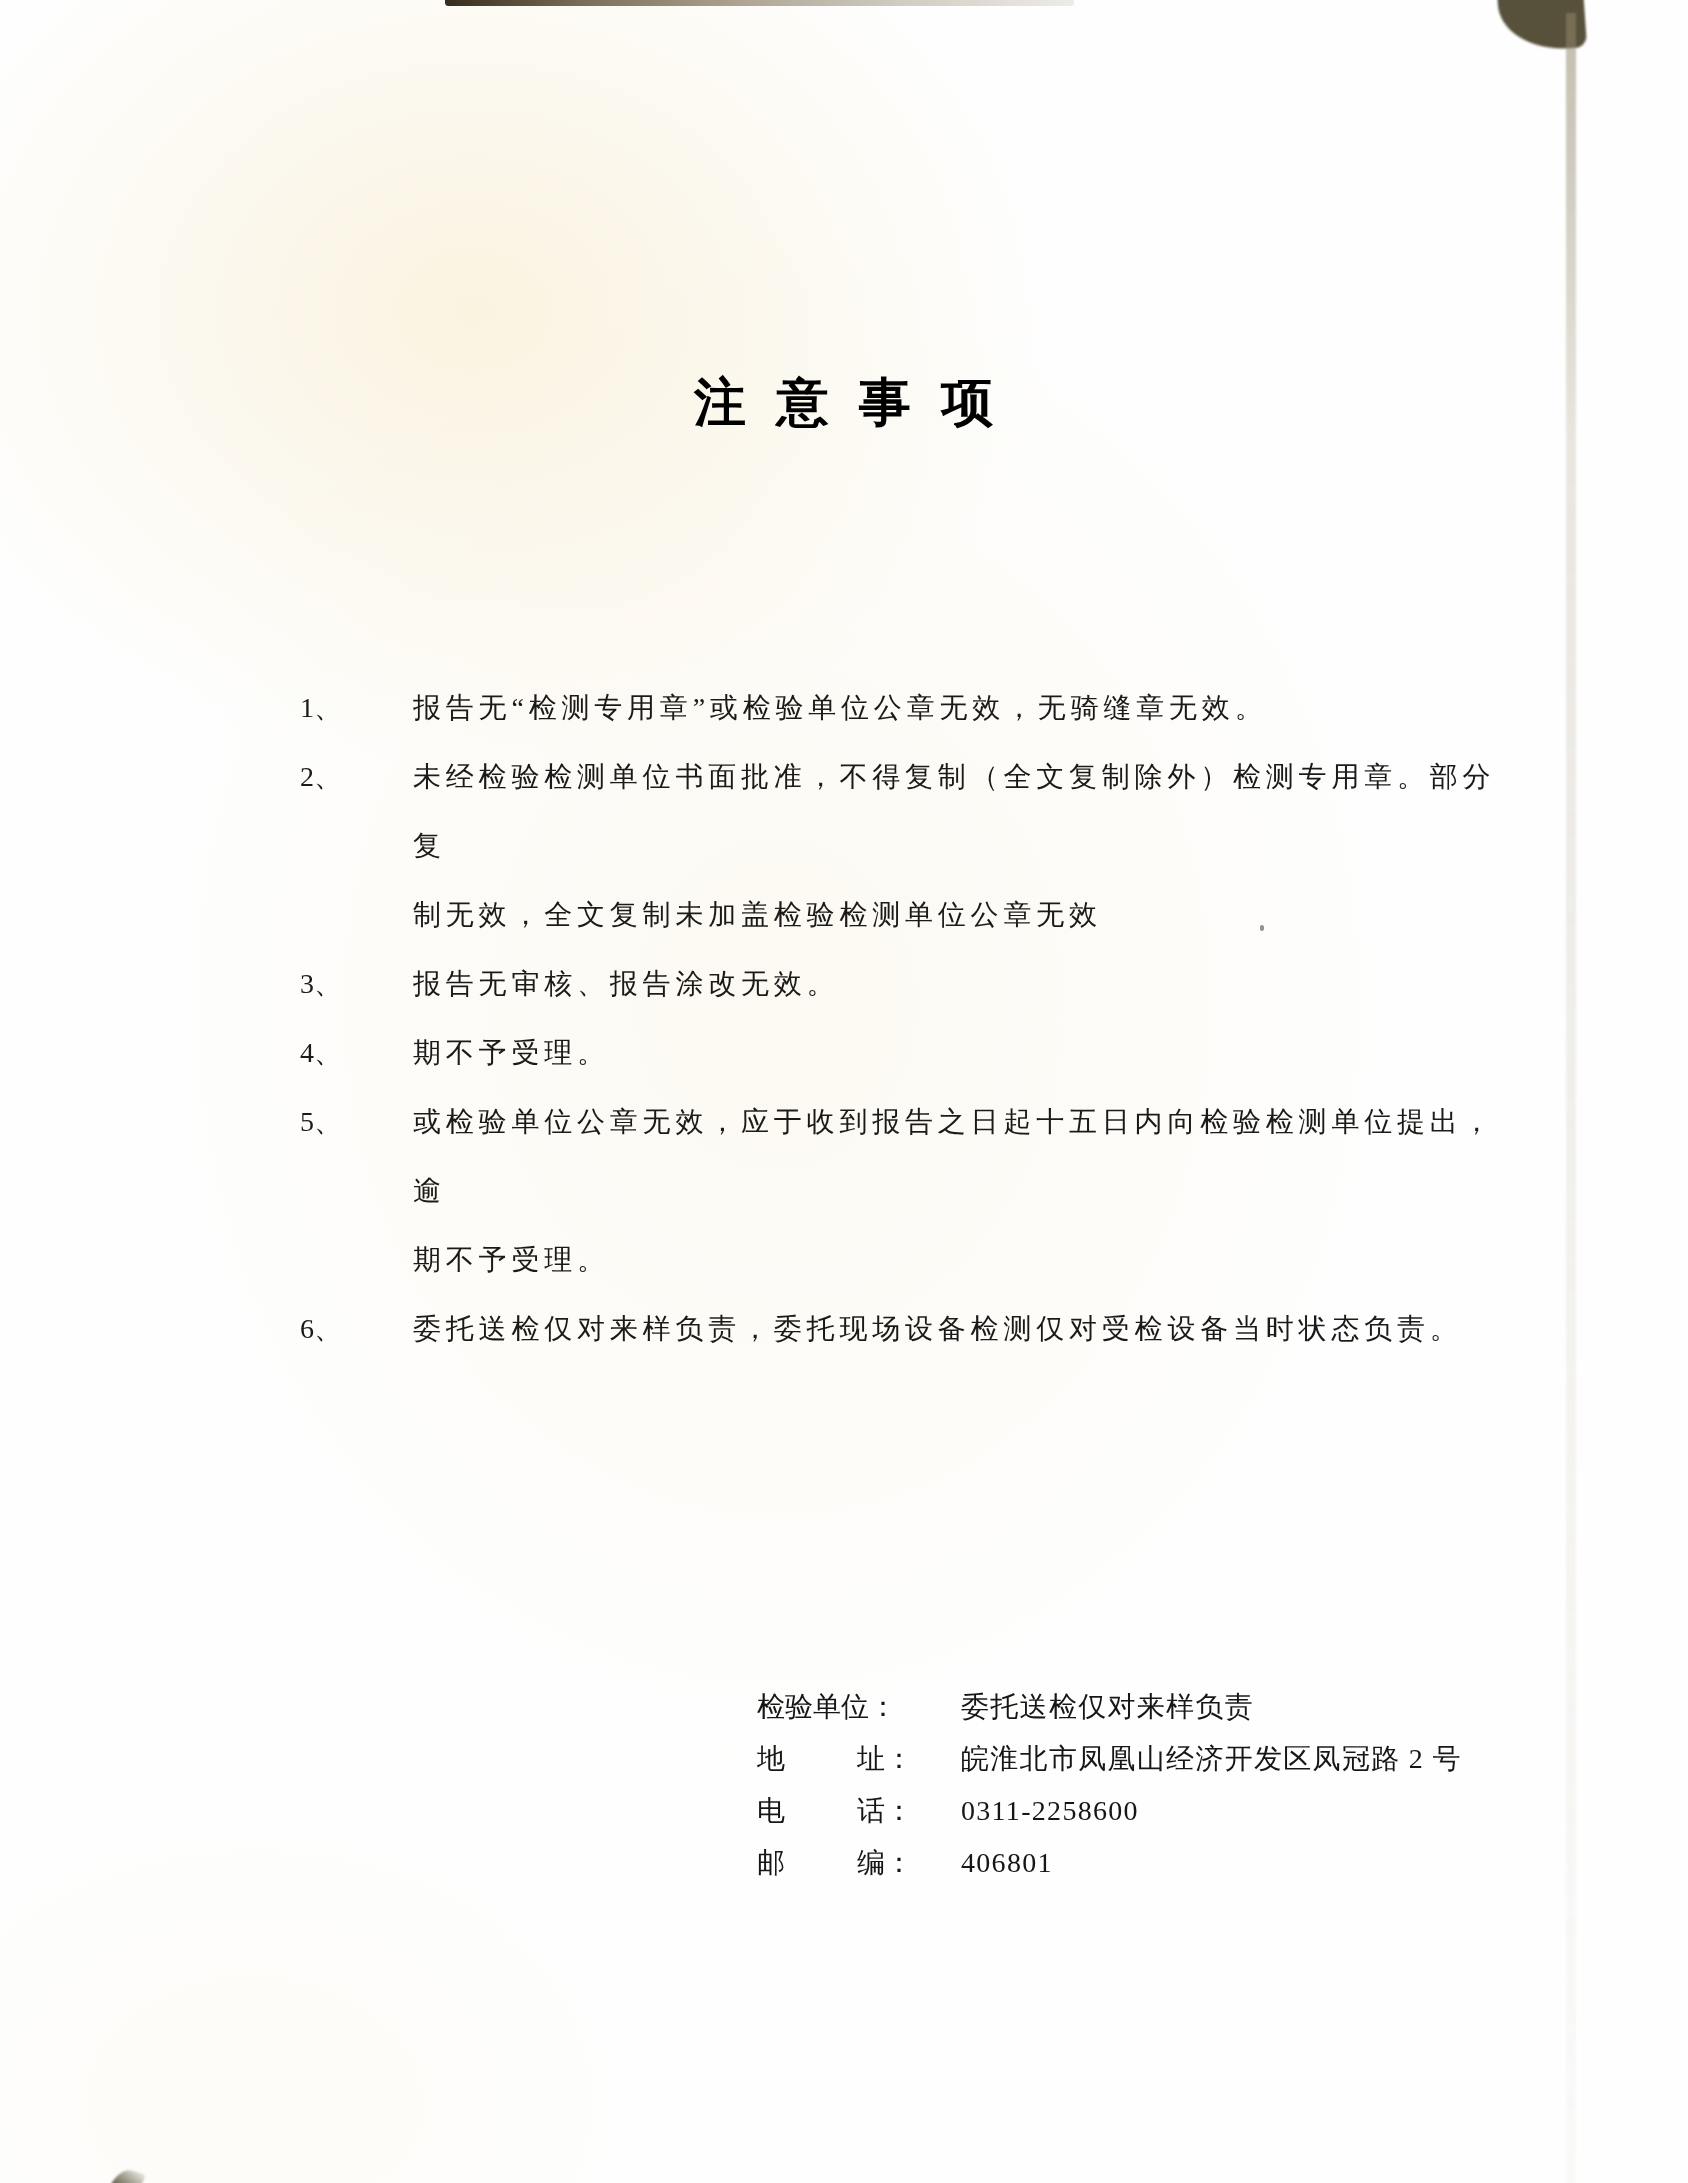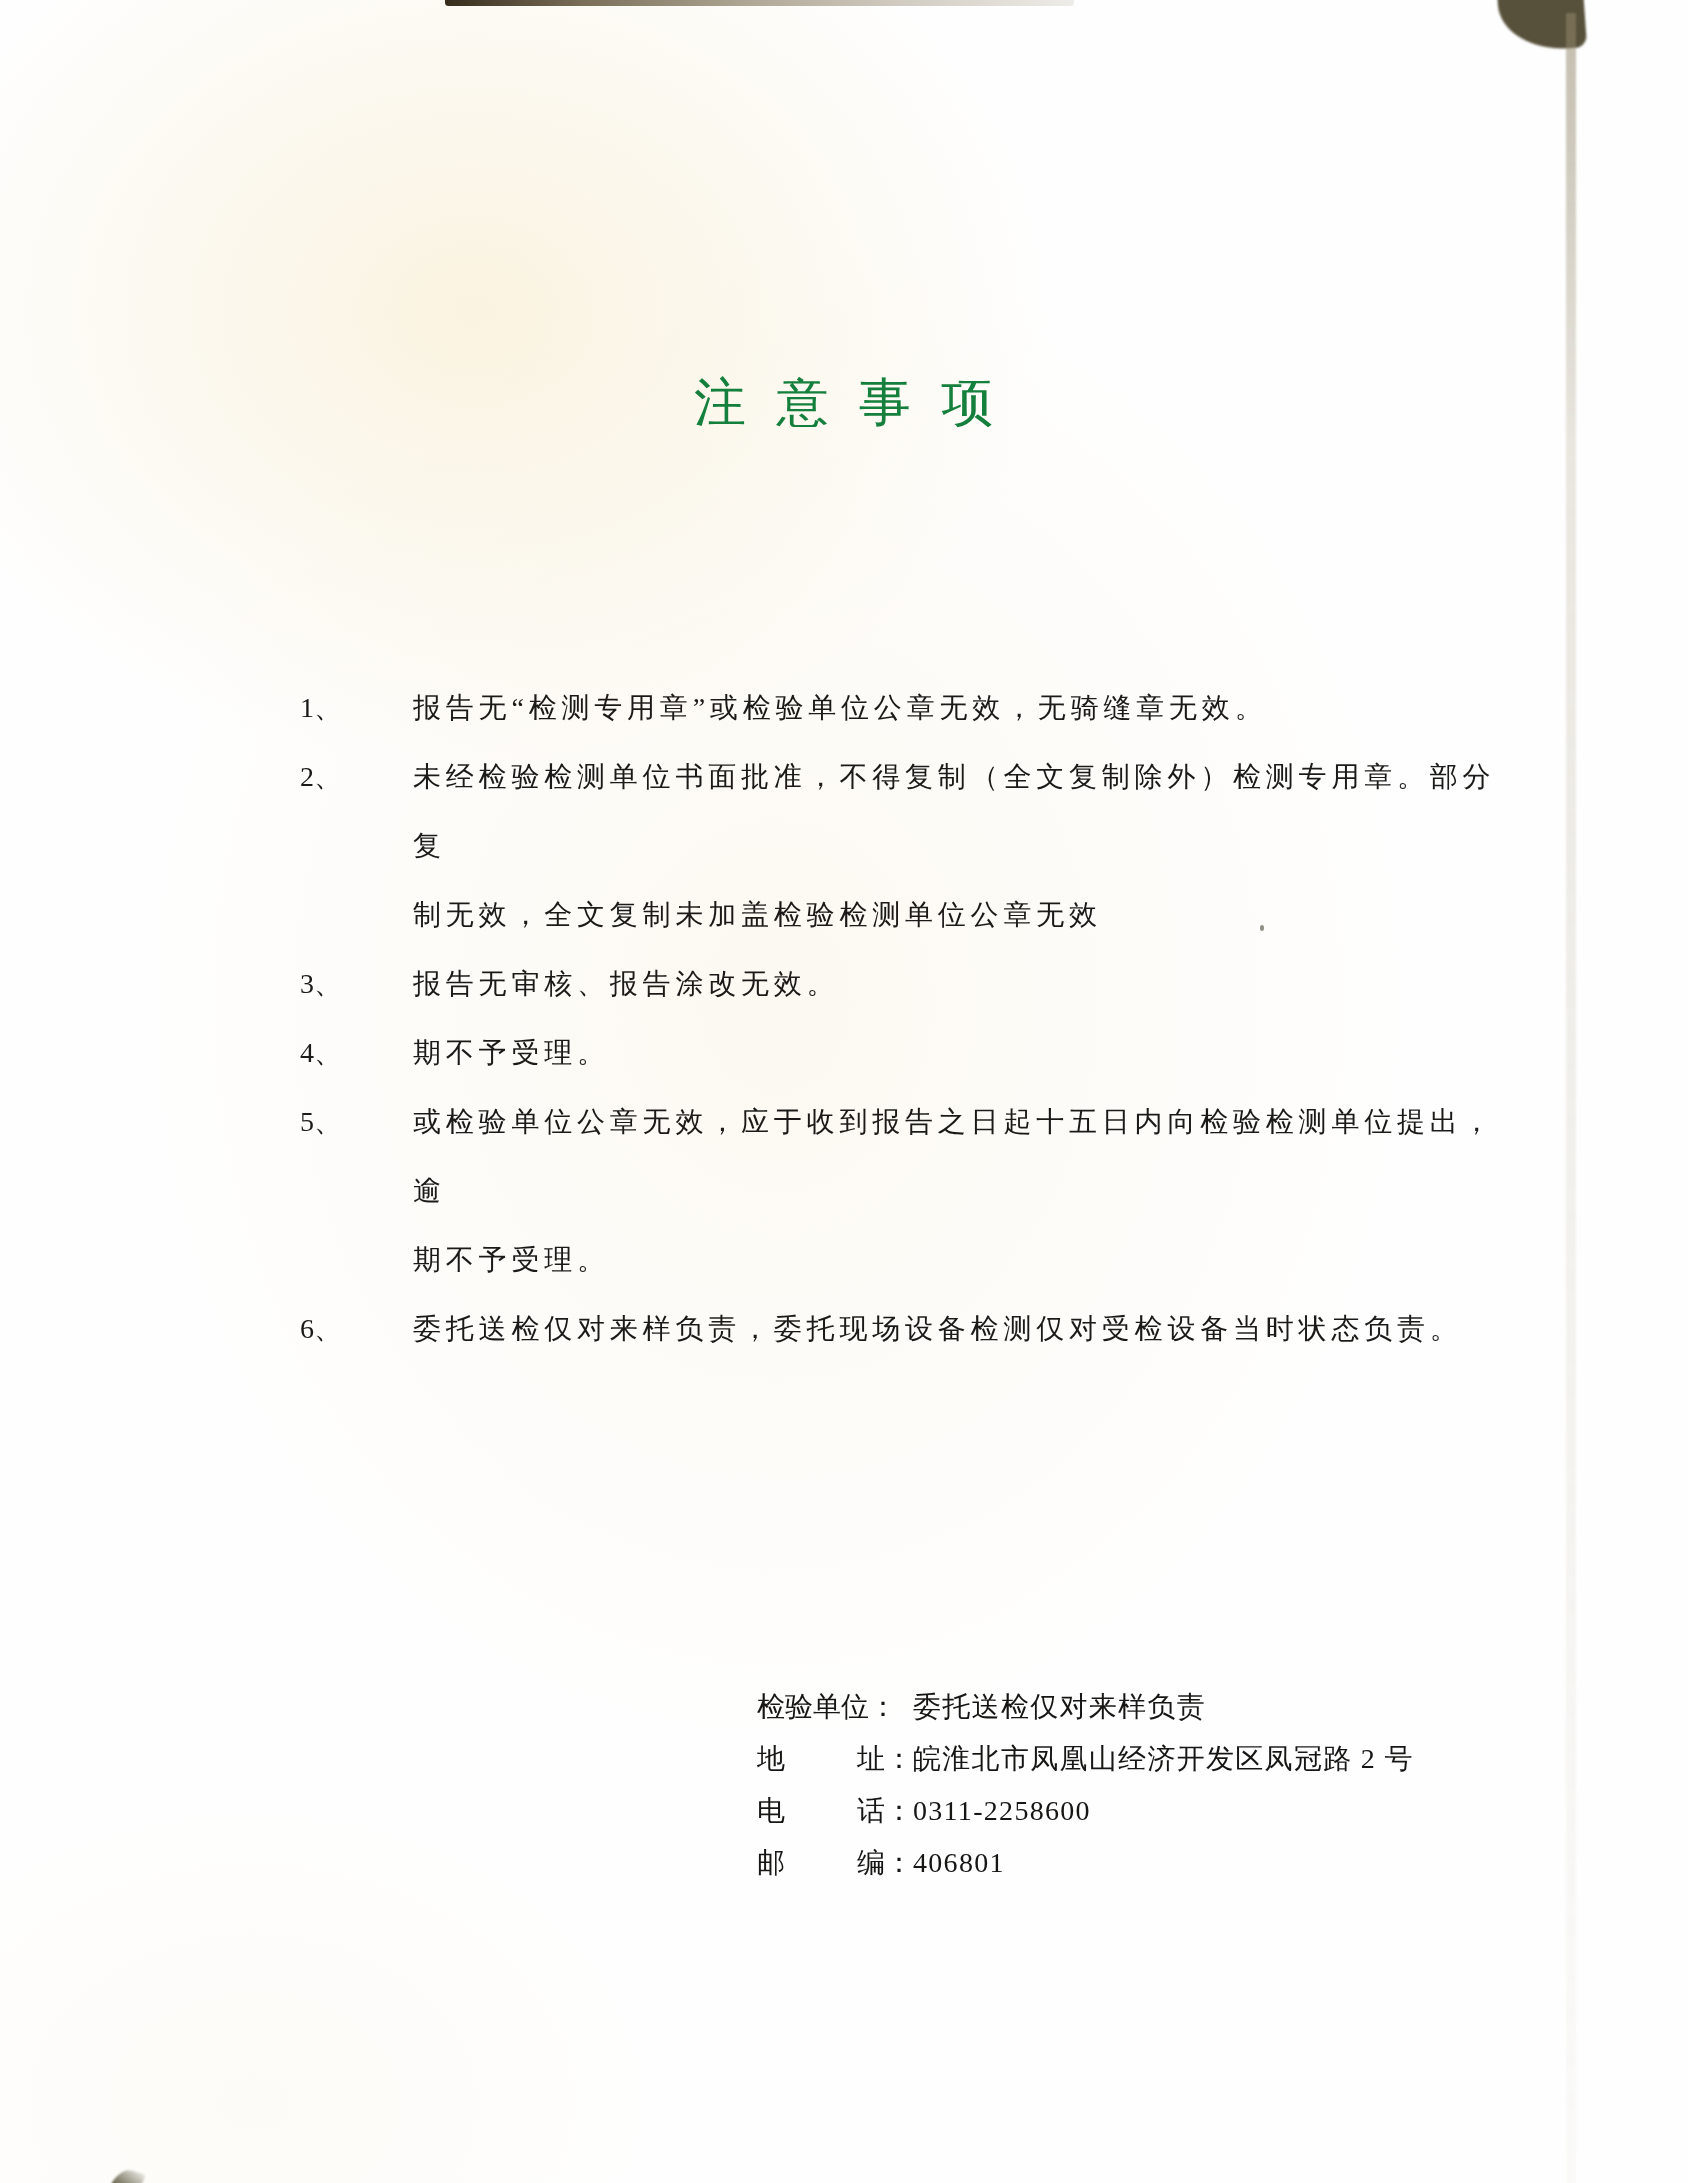--- a/index.html
+++ b/index.html
@@ -55,37 +55,37 @@
     transform: rotate(16deg) skewX(-10deg);
     filter: blur(1.1px);
   }
   .speck-artifact {
     position: absolute; left: 1260px; top: 925px; width: 4.4px; height: 6.1px;
     background: rgba(60,55,45,0.55); border-radius: 50%; filter: blur(0.4px);
   }
 
   .doc-title {
     position: absolute; left: 694px; top: 368px;
-    font-size: 52px; font-weight: normal; letter-spacing: 8.7px;
-    white-space: nowrap; color: #15803d;
+    font-size: 52px; font-weight: bold; letter-spacing: 8.7px;
+    white-space: nowrap; color: #000000;
   }
 
   .notes {
     position: absolute; left: 300px; top: 673px; width: 1214px;
     font-size: 28px; line-height: 69px; letter-spacing: 4.8px; color: #1b1a18;
   }
   .note-row { display: flex; align-items: flex-start; }
   .note-num { flex: 0 0 95px; width: 95px; letter-spacing: 0; }
   .note-text { flex: 0 0 1100px; width: 1100px; white-space: pre-wrap; margin-left: 18px; }
 
   .contact {
     position: absolute; left: 757px; top: 1681px;
     font-size: 28px; line-height: 52px; color: #171615;
   }
-  .contact-row { display: flex; white-space: nowrap; }
+  .contact-row { display: flex; white-space: nowrap; gap: 48px; }
   .contact-label {
     flex: 0 0 156px; width: 156px;
     display: inline-flex; justify-content: space-between;
   }
   .contact-value { letter-spacing: 1.3px; }
 </style>
 </head>
 <body>
 
 <div class="page">

